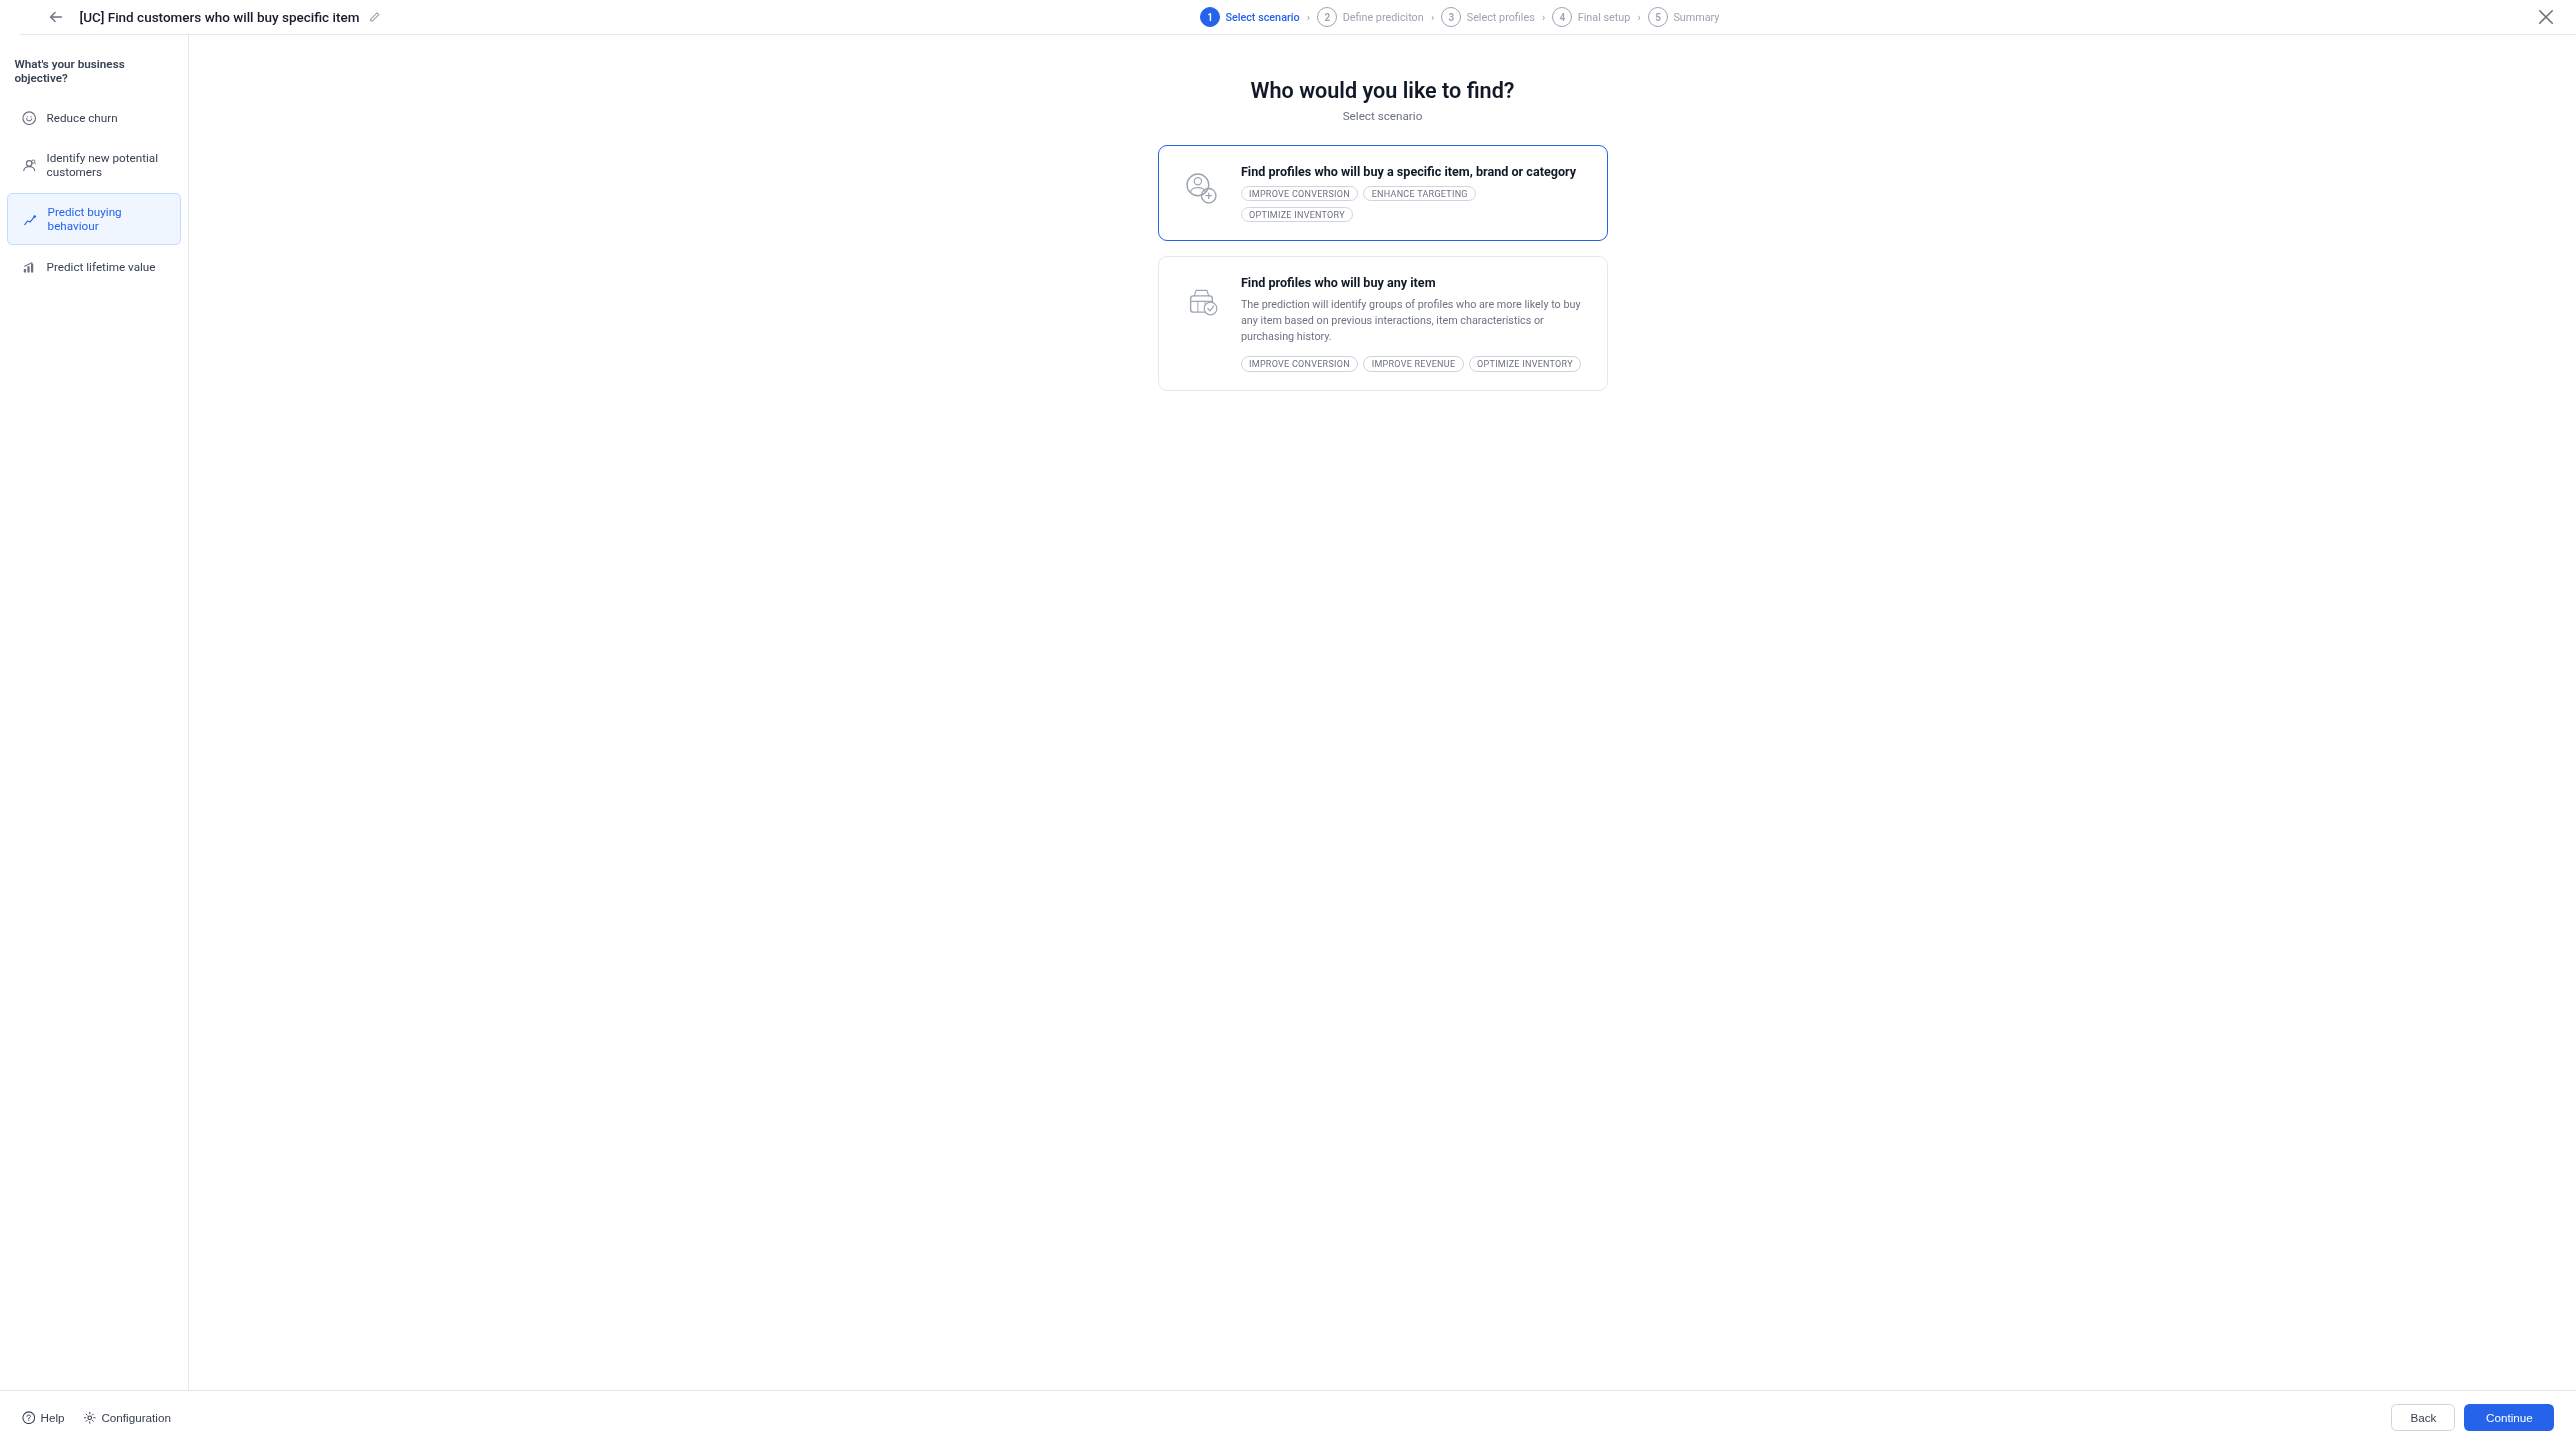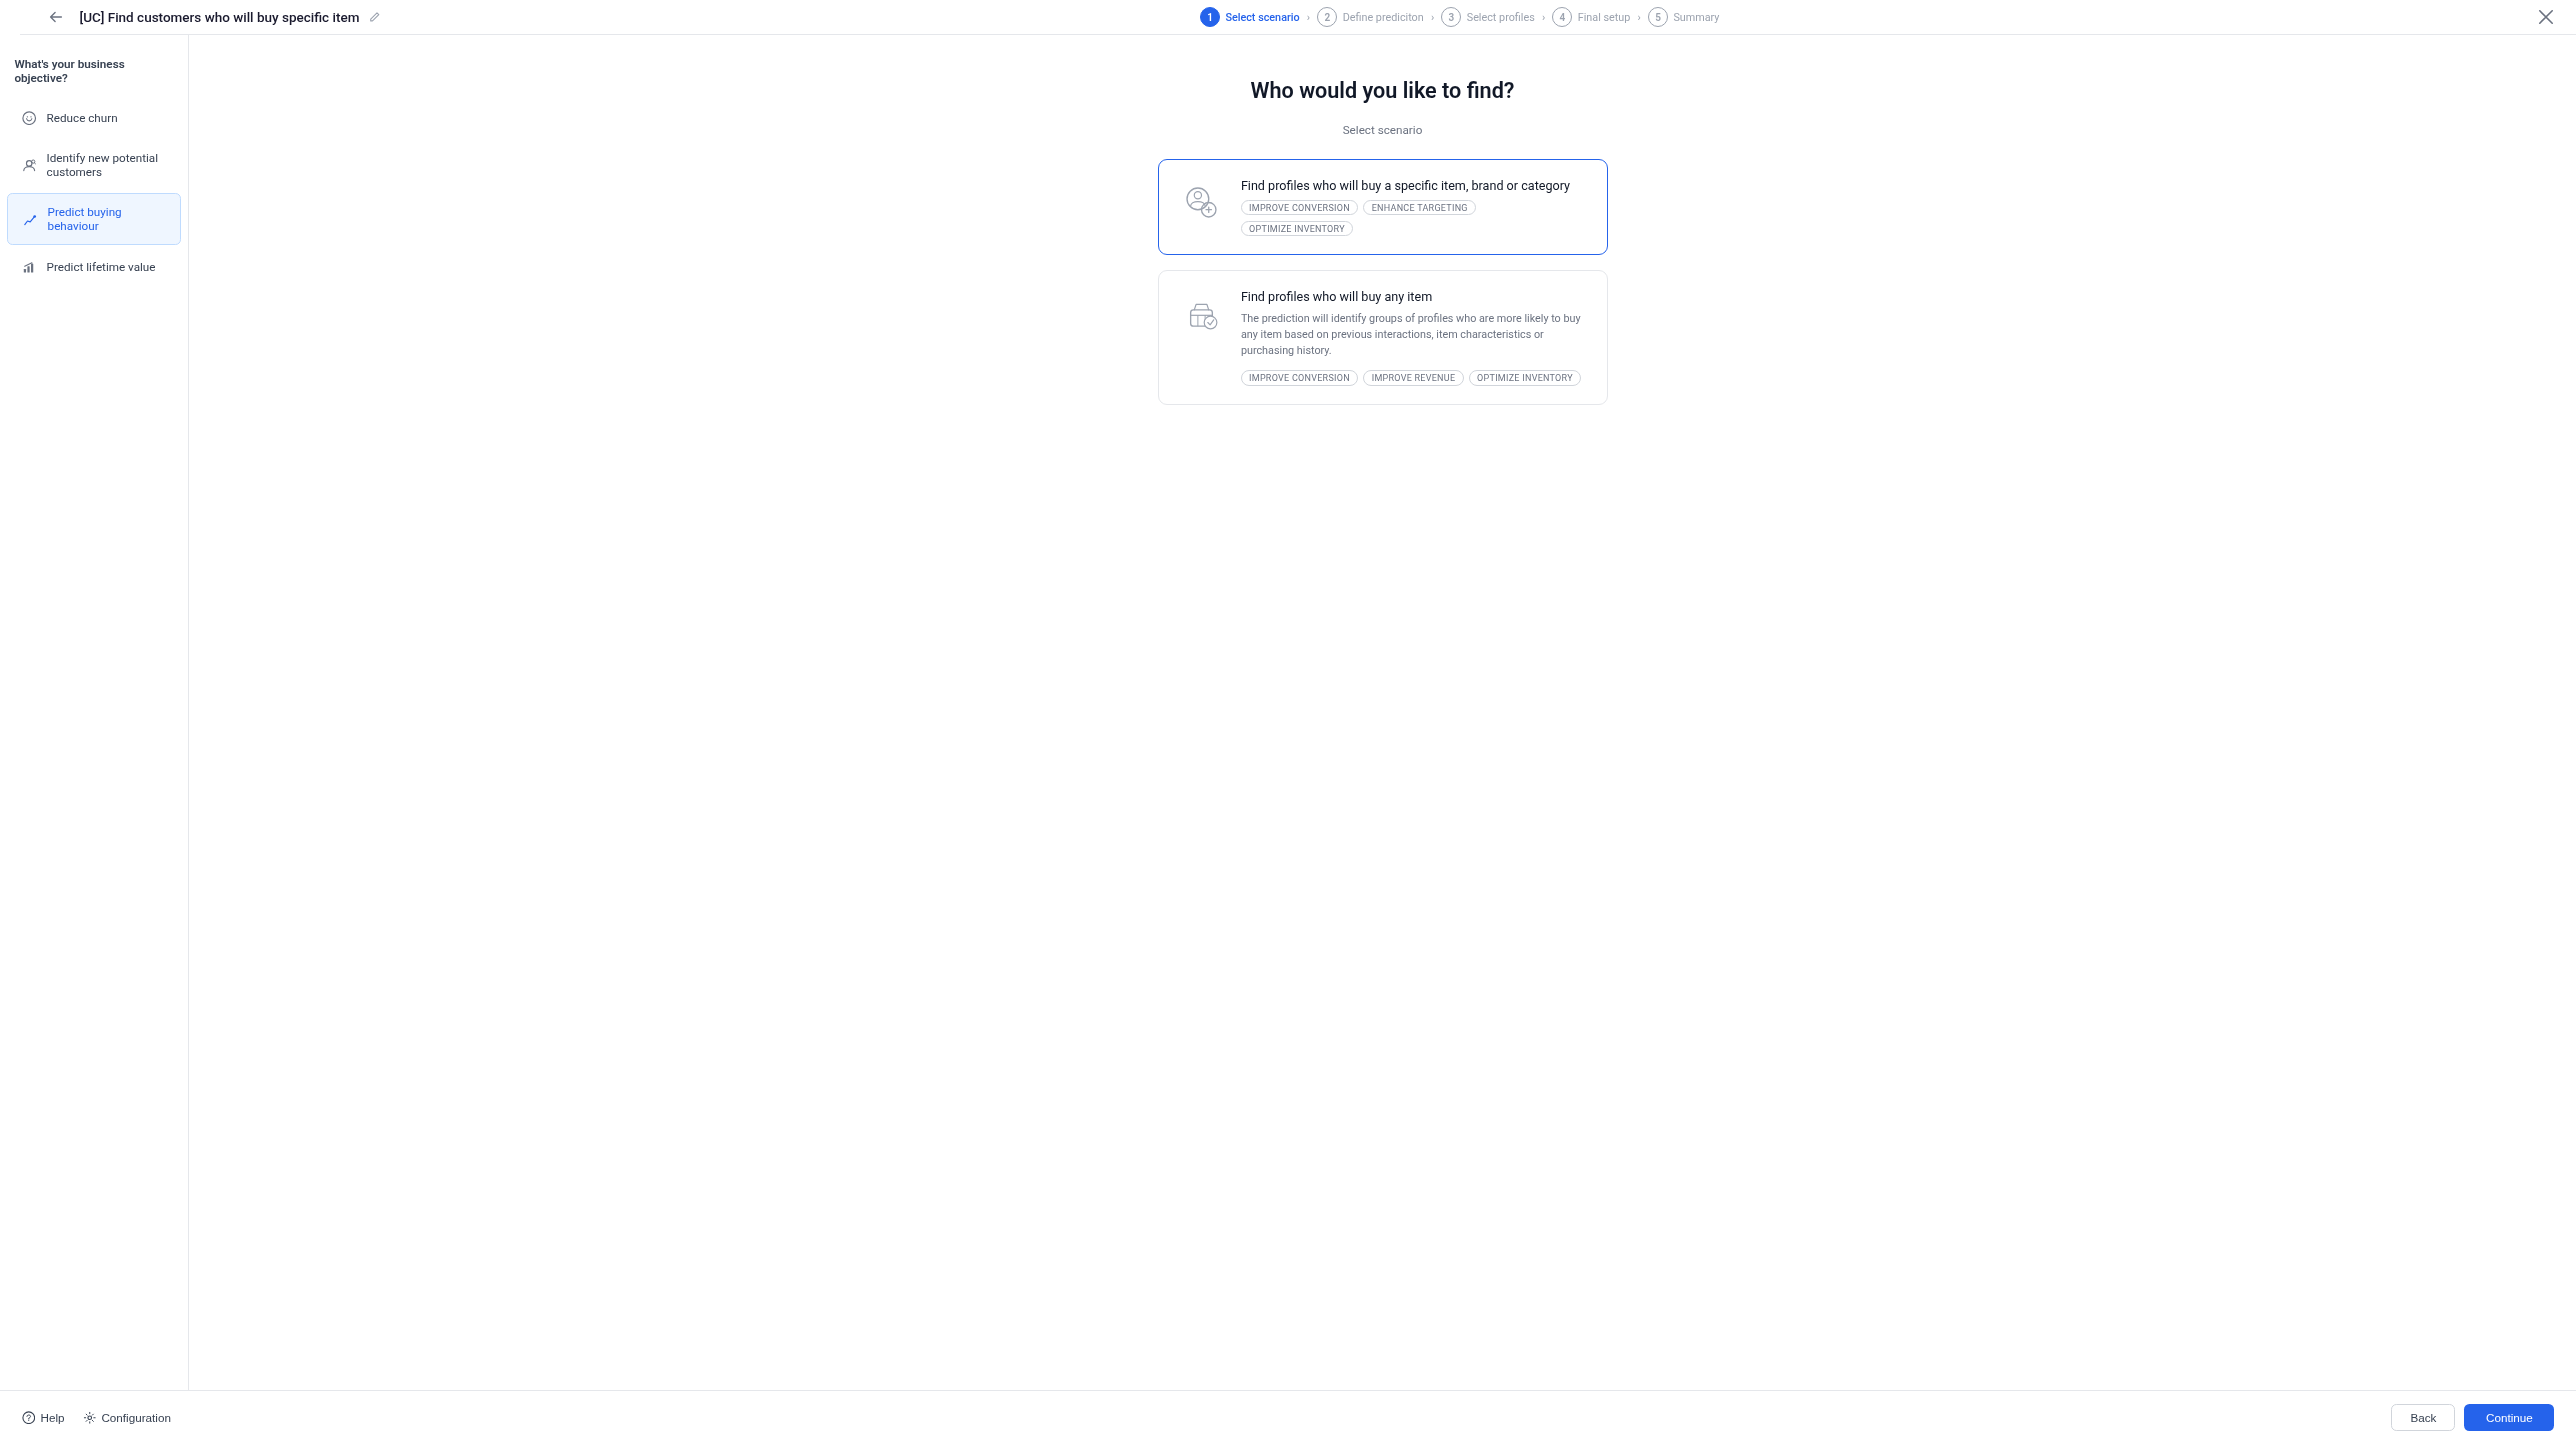--- a/index.html
+++ b/index.html
@@ -148,21 +148,21 @@
       max-width: 450px;
     }
     .content-header {
       text-align: center;
       margin-bottom: 7.2px;
     }
     .content-title {
       font-size: 21.6px;
       font-weight: 600;
       color: #111827;
-      margin-bottom: 20px;
+      margin-bottom: 6px;
     }
     .content-subtitle {
       font-size: 11.7px;
       color: #6b7280;
     }
 
     
     .cards-container {
       margin-top: 21.6px;
       display: flex;
@@ -190,21 +190,21 @@
       flex-shrink: 0;
       display: flex;
       align-items: center;
       justify-content: center;
     }
     .card-body {
       flex: 1;
     }
     .card-title {
       font-size: 12.6px;
-      font-weight: 400;
+      font-weight: 700;
       color: #111827;
       margin-bottom: 7.2px;
     }
     .card-description {
       font-size: 10.8px;
       color: #6b7280;
       line-height: 1.5;
       margin-bottom: 10.8px;
     }
     .card-tags {

